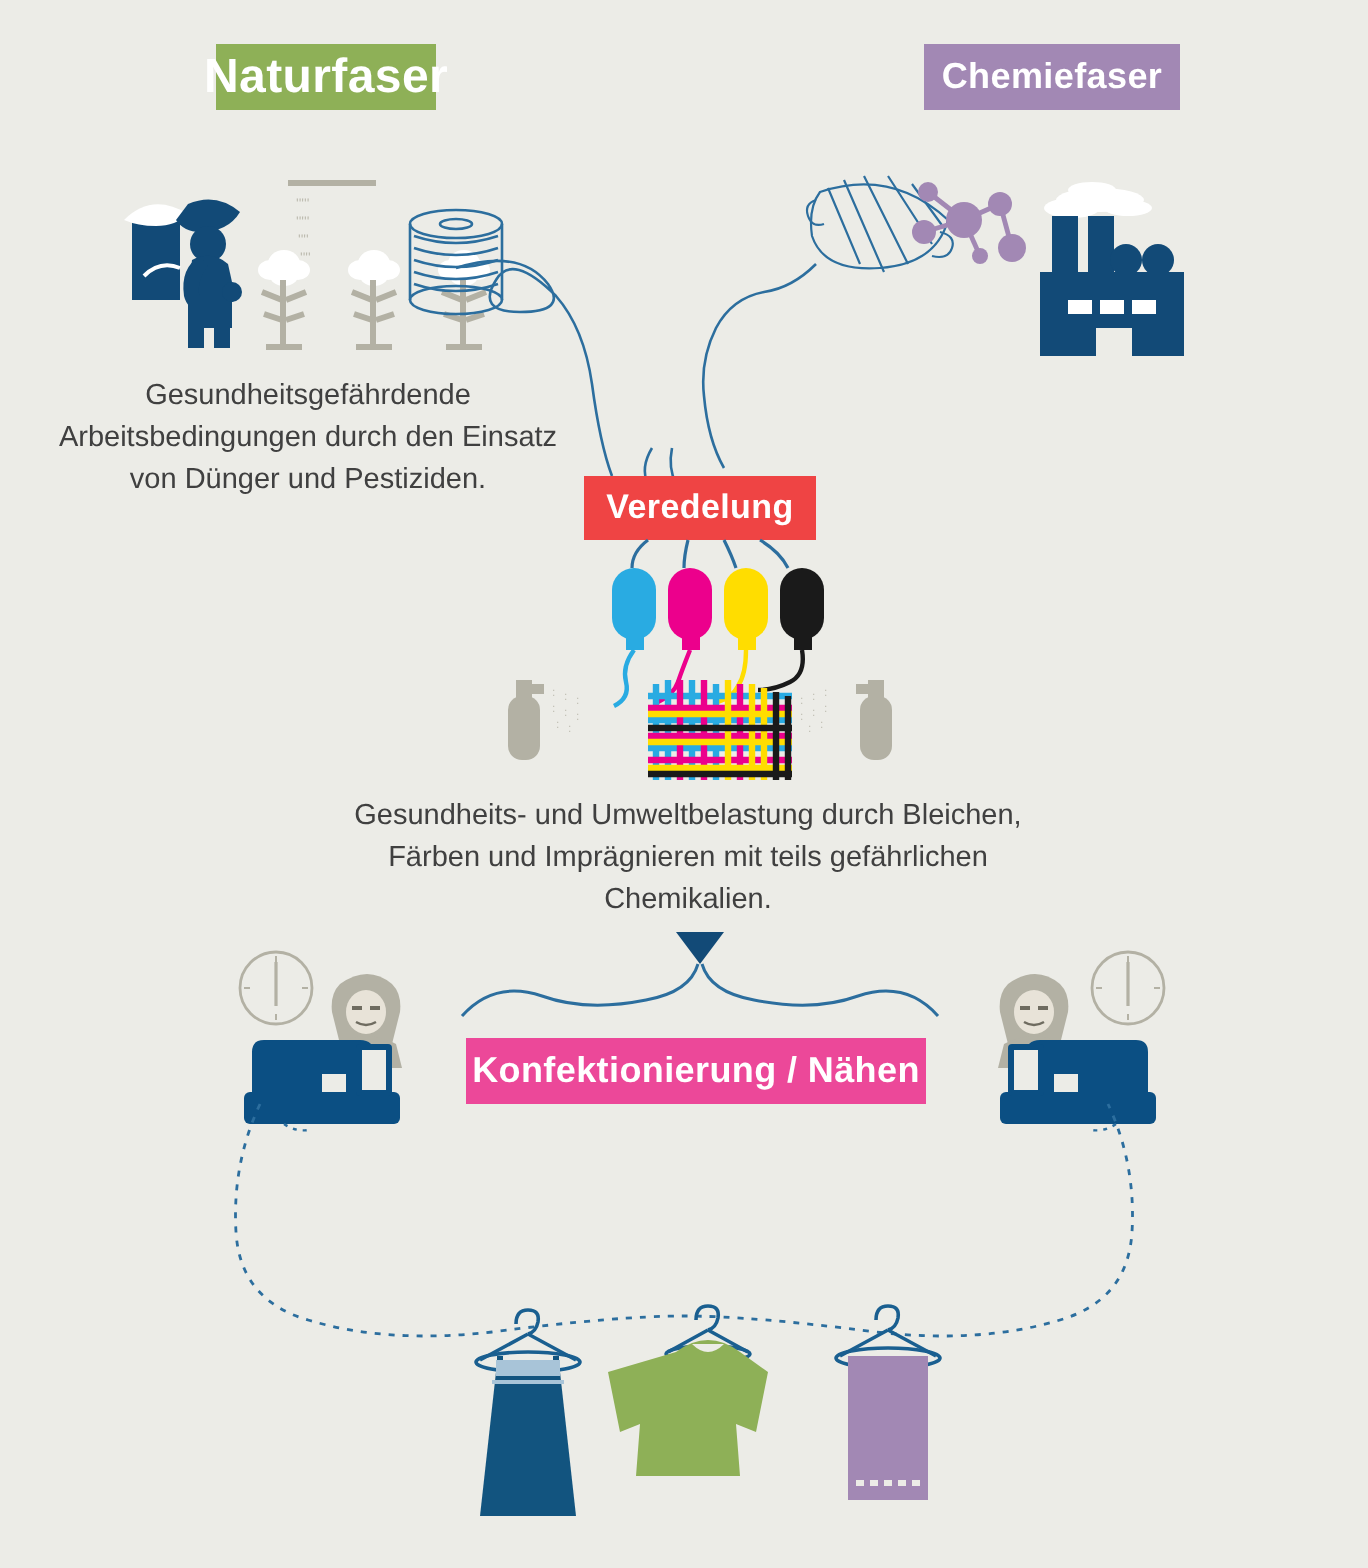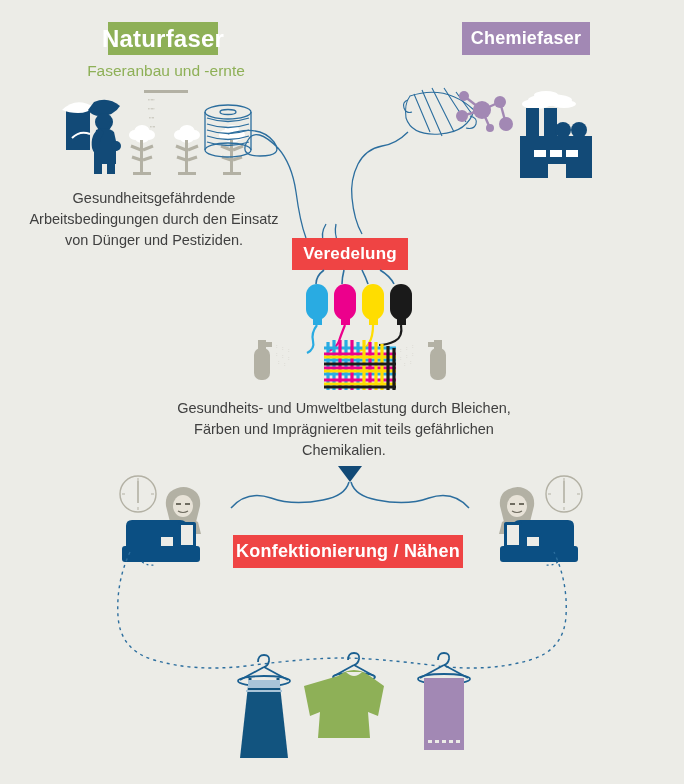--- a/index.html
+++ b/index.html
@@ -30,22 +30,22 @@
   }
   #badge-chemie{
     left:462px;top:22px;width:128px;height:33px;
     background:#A288B4;font-size:18px;
   }
   #badge-veredelung{
     left:292px;top:238px;width:116px;height:32px;
     background:#ef4444;font-size:17px;
   }
   #badge-konfektion{
-    left:233px;top:535px;width:230px;height:33px;
-    background:#ef4444;font-size:18px;
+    left:233px;top:519px;width:230px;height:33px;
+    background:#ec4899;font-size:18px;
   }
 
   
   #subtitle-natur{
     position:absolute;left:50px;top:62px;width:232px;
     text-align:center;color:#8EB057;font-size:15.5px;
   }
 
   
   .para{
@@ -64,21 +64,20 @@
 </style>
 </head>
 <body>
 
 <div id="stage">
 
   <div class="badge" id="badge-natur">
     <span>Naturfaser</span>
   </div>
 
-  <div id="subtitle-natur">Faseranbau und -ernte</div>
 
   <div class="badge" id="badge-chemie">
     <span>Chemiefaser</span>
   </div>
 
   <svg class="abs" style="left:60px;top:88px;" width="230" height="88" viewBox="0 0 230 88">
 
     <g>
       <rect x="84" y="2" width="44" height="3" fill="#B3B1A4"></rect>
       <g fill="#B3B1A4" opacity=".85">

